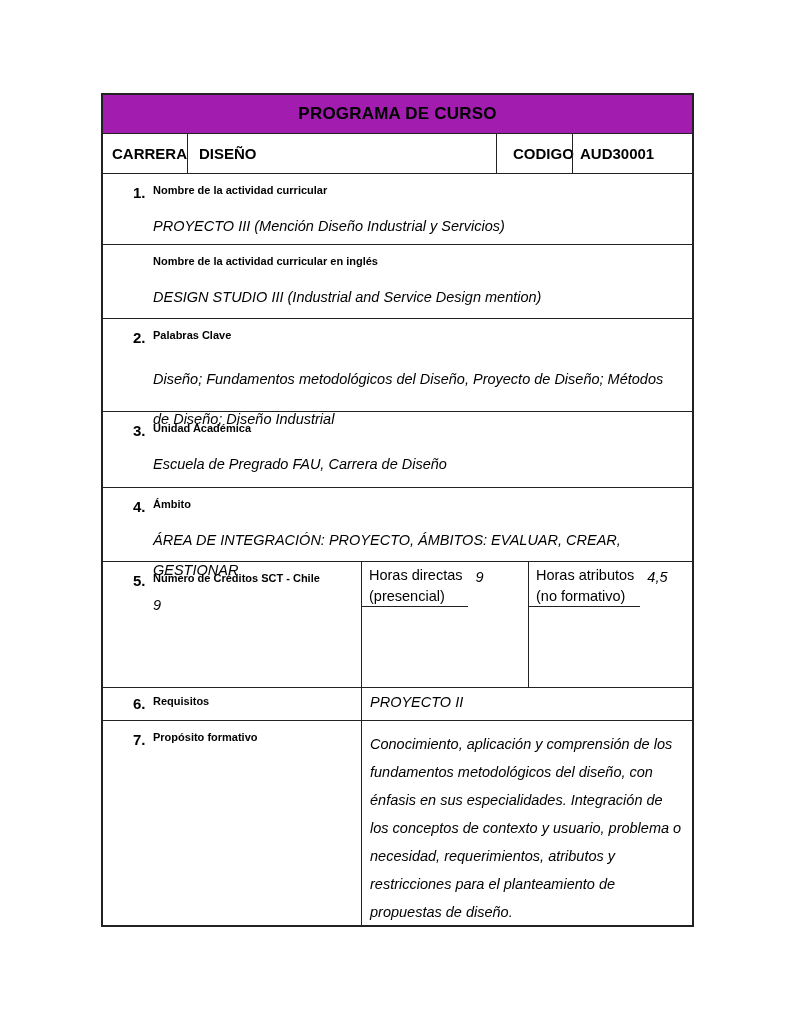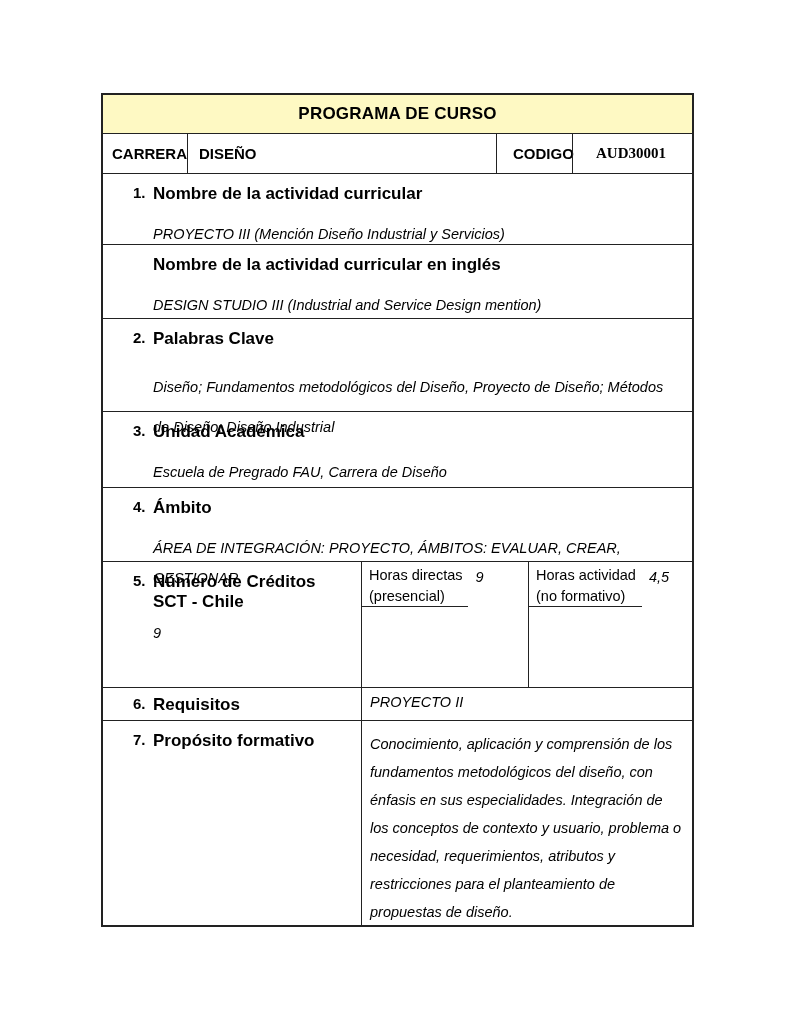--- a/index.html
+++ b/index.html
@@ -24,29 +24,29 @@
   
   .info-row { height: 40px; display: flex; align-items: stretch; }
   .info-cell {
     display: flex; align-items: center; font-weight: bold; font-size: 15px;
     padding-left: 9px; border-left: 1.5px solid #222;
   }
   .info-cell:first-child { border-left: none; }
   .cell-carrera { width: 84px; }
   .cell-carrera-val { flex: 1; padding-left: 11px; }
   .cell-codigo { width: 76px; padding-left: 16px; }
-  .cell-codigo-val { width: 120px; padding-left: 23px; font-family: Liberation Serif, serif; }
+  .cell-codigo-val { width: 120px; padding-left: 7px; }
 
   
   .section { padding: 10px 14px 0 50px; }
   .num {
     position: absolute; left: 30px; top: 10px;
     font-weight: bold; font-size: 15px;
   }
-  .sec-label { font-weight: bold; font-size: 17px; }
+  .sec-label { font-weight: bold; font-size: 11px; }
   .sec-body {
     font-style: italic; font-size: 14.5px; margin-top: 15px; line-height: 30px;
   }
   .h-s1 { height: 71px; }
   .h-s1b { height: 74px; }
   .h-s2 { height: 93px; }
   .h-s2 .sec-body { margin-top: 18px; line-height: 40px; }
   .h-s3 { height: 76px; }
   .h-s4 { height: 74px; }
 
@@ -79,21 +79,21 @@
     flex: 1; border-left: 1.5px solid #222;
     padding: 6px 8px 0 8px; font-style: italic; font-size: 14.5px;
   }
   .prop-row .right-col { padding-top: 9px; line-height: 28px; }
 </style>
 </head>
 <body>
 
 <div class="doc-table">
 
-  <div class="row title-row" style="background: #fef9c3;">
+  <div class="row title-row" style="background: #a21caf;">
     <span>PROGRAMA DE CURSO</span>
   </div>
 
   <div class="row info-row">
     <div class="info-cell cell-carrera">CARRERA</div>
     <div class="info-cell cell-carrera-val">DISEÑO</div>
     <div class="info-cell cell-codigo">CODIGO</div>
     <div class="info-cell cell-codigo-val">AUD30001</div>
   </div>
 
@@ -135,21 +135,21 @@
     </div>
     <div class="credits-col">
       <div class="credits-head">
         <div>Horas directas</div>
         <div>(presencial)</div>
       </div>
       <div class="credits-val">9</div>
     </div>
     <div class="credits-col last">
       <div class="credits-head">
-        <div>Horas actividad</div>
+        <div>Horas atributos</div>
         <div>(no formativo)</div>
       </div>
       <div class="credits-val">4,5</div>
     </div>
   </div>
 
   <div class="row two-col req-row">
     <div class="left-col">
       <span class="num">6.</span>
       <div class="sec-label">Requisitos</div>

